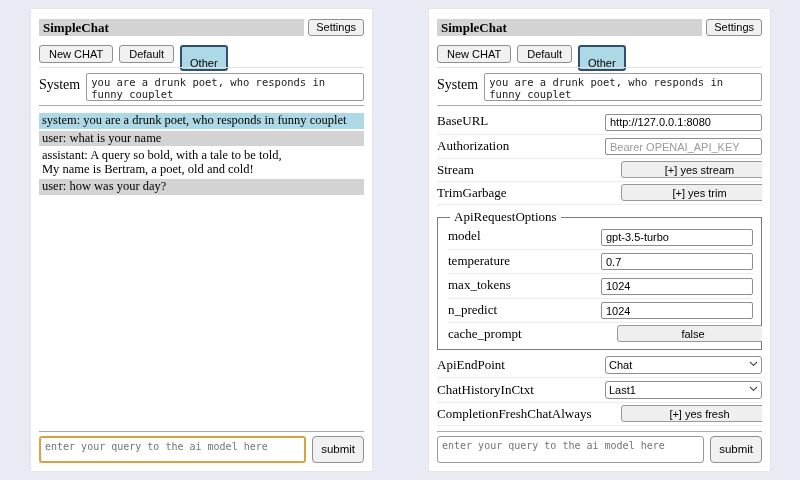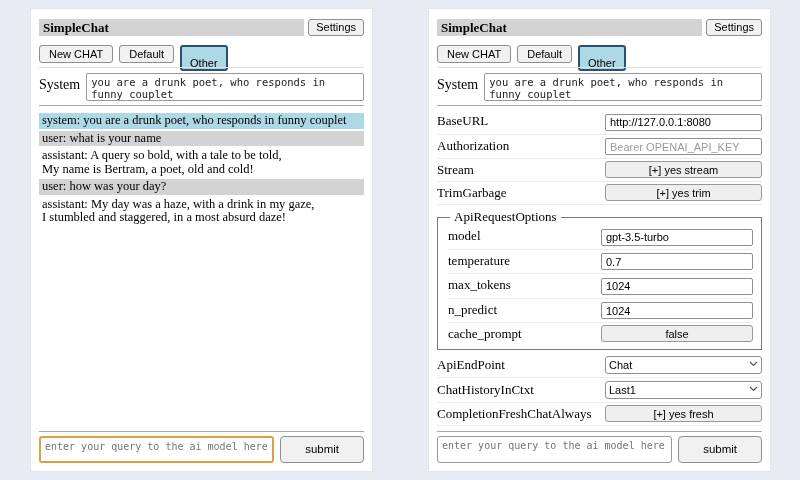--- a/index.html
+++ b/index.html
@@ -61,21 +61,21 @@
   .msg.assistant { background:#ffffff; }
   
   .query-row { display:flex; gap:6px; align-items:stretch; flex:0 0 auto; }
   .query-row textarea {
     flex:1; height:27px; resize:none;
     font-family:"DejaVu Sans Mono", monospace; font-size:10px;
     color:#555; border:1px solid #999; border-radius:3px;
     padding:3px 4px; outline:none; overflow:hidden;
   }
   .query-row textarea.focused { border:2px solid #d8a244; }
-  .query-row .btn { border-radius:4px; font-size:11.5px; padding:2px 24px; }
+  .query-row .btn { border-radius:4px; font-size:11.5px; padding:2px 8px; }
   
   .settings-area { flex:1 1 auto; overflow:hidden; }
   .srow {
     display:flex; align-items:center; justify-content:space-between;
     padding:2px 0 3px; border-bottom:1px solid #ececec;
     min-height:19px;
   }
   .srow .slabel { font-size:13px; color:#000; }
   .sval { width:157px; position:relative; flex:0 0 auto; }
   fieldset .sval { width:152px; }
@@ -83,21 +83,21 @@
     width:100%; height:17px;
     font-family:"Liberation Sans", sans-serif; font-size:11px;
     border:1px solid #8f8f8f; border-radius:2px; padding:1px 4px;
     color:#000; outline:none; background:#fff;
   }
   .sval input::placeholder { color:#9a9a9a; }
   .sval .tbtn {
     width:100%; height:17px; display:block;
     font-family:"Liberation Sans", sans-serif; font-size:11px; line-height:14px;
     background:#efefef; border:1px solid #999; border-radius:3px;
-    text-align:center; cursor:pointer; color:#000; padding:1px 2px;
+    text-align:center; cursor:pointer; color:#000; padding:1px 2px;margin-left:16px;
   }
   .sval select {
     width:100%; height:18px;
     font-family:"Liberation Sans", sans-serif; font-size:11px;
     border:1px solid #8f8f8f; border-radius:3px; padding:0 14px 0 3px;
     background:#fff; color:#000;
     appearance:none; -webkit-appearance:none; outline:none;
   }
   .chev { position:absolute; right:4px; top:6px; pointer-events:none; line-height:0; }
   fieldset {
@@ -124,22 +124,20 @@
     <label>System</label>
     <textarea spellcheck="false" style="">you are a drunk poet, who responds in funny couplet</textarea>
   </div>
   <hr class="strong">
   <div class="chat-log">
     <p class="msg system">system: you are a drunk poet, who responds in funny couplet</p>
     <p class="msg user">user: what is your name</p>
     <p class="msg assistant">assistant: A query so bold, with a tale to be told,
 My name is Bertram, a poet, old and cold!</p>
     <p class="msg user">user: how was your day?</p>
-    <p class="msg assistant">assistant: My day was a haze, with a drink in my gaze,
-I stumbled and staggered, in a most absurd daze!</p>
   </div>
   <hr class="strong">
   <div class="query-row">
     <textarea class="focused" spellcheck="false" placeholder="enter your query to the ai model here" style=""></textarea>
     <button class="btn">submit</button>
   </div>
 </div>
 
 <div class="panel">
   <div class="header-row">

